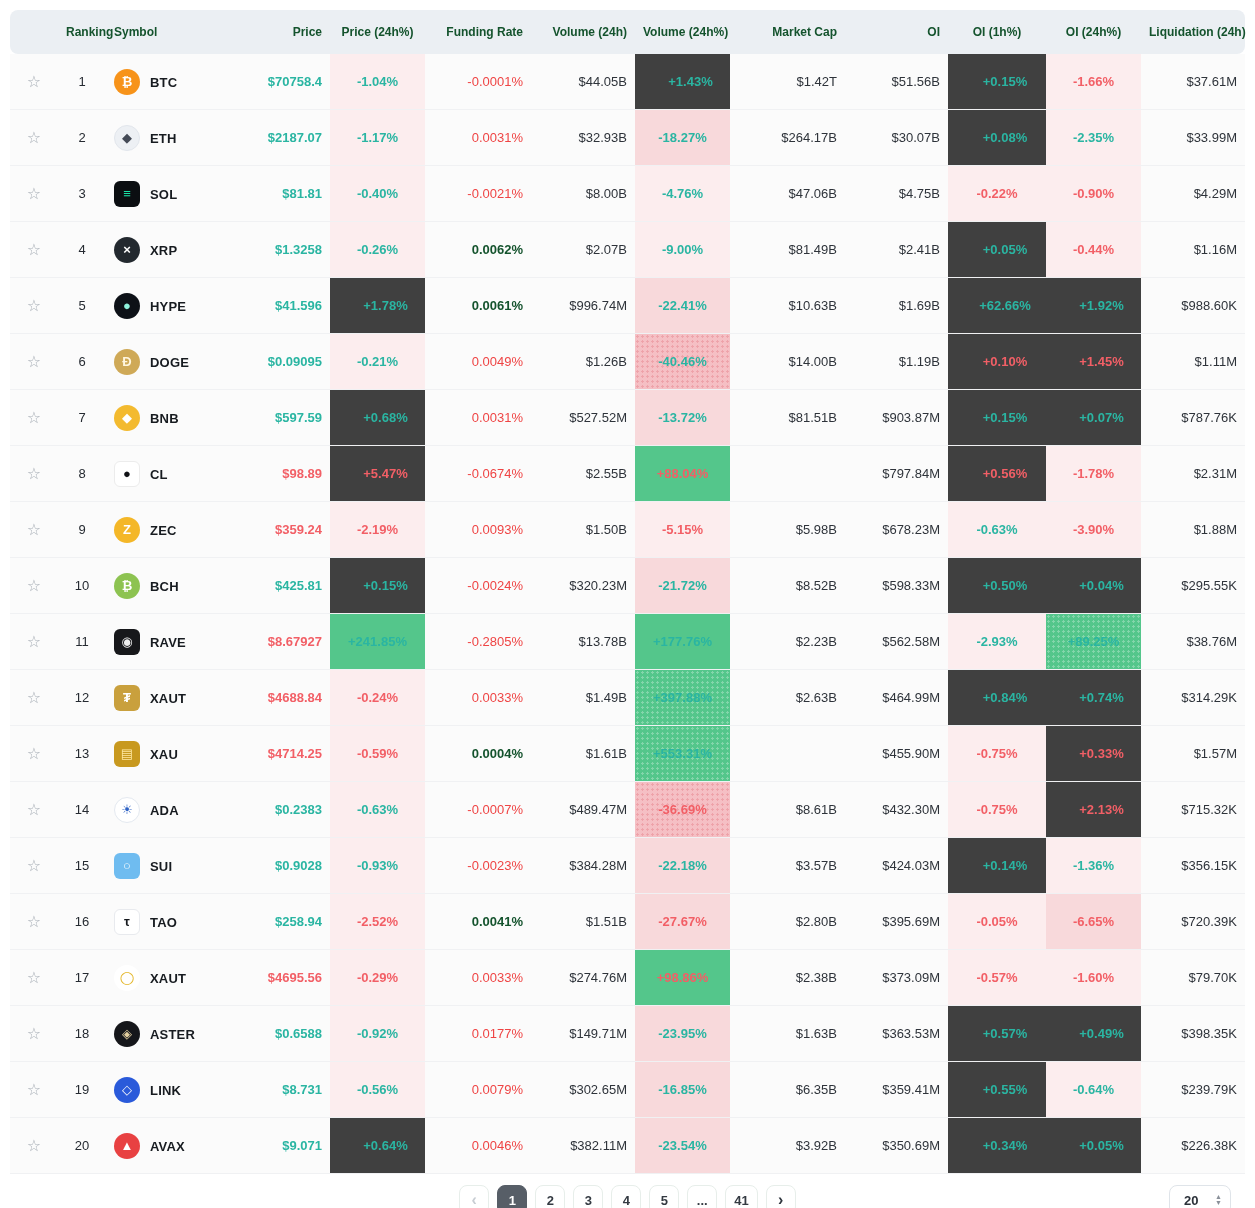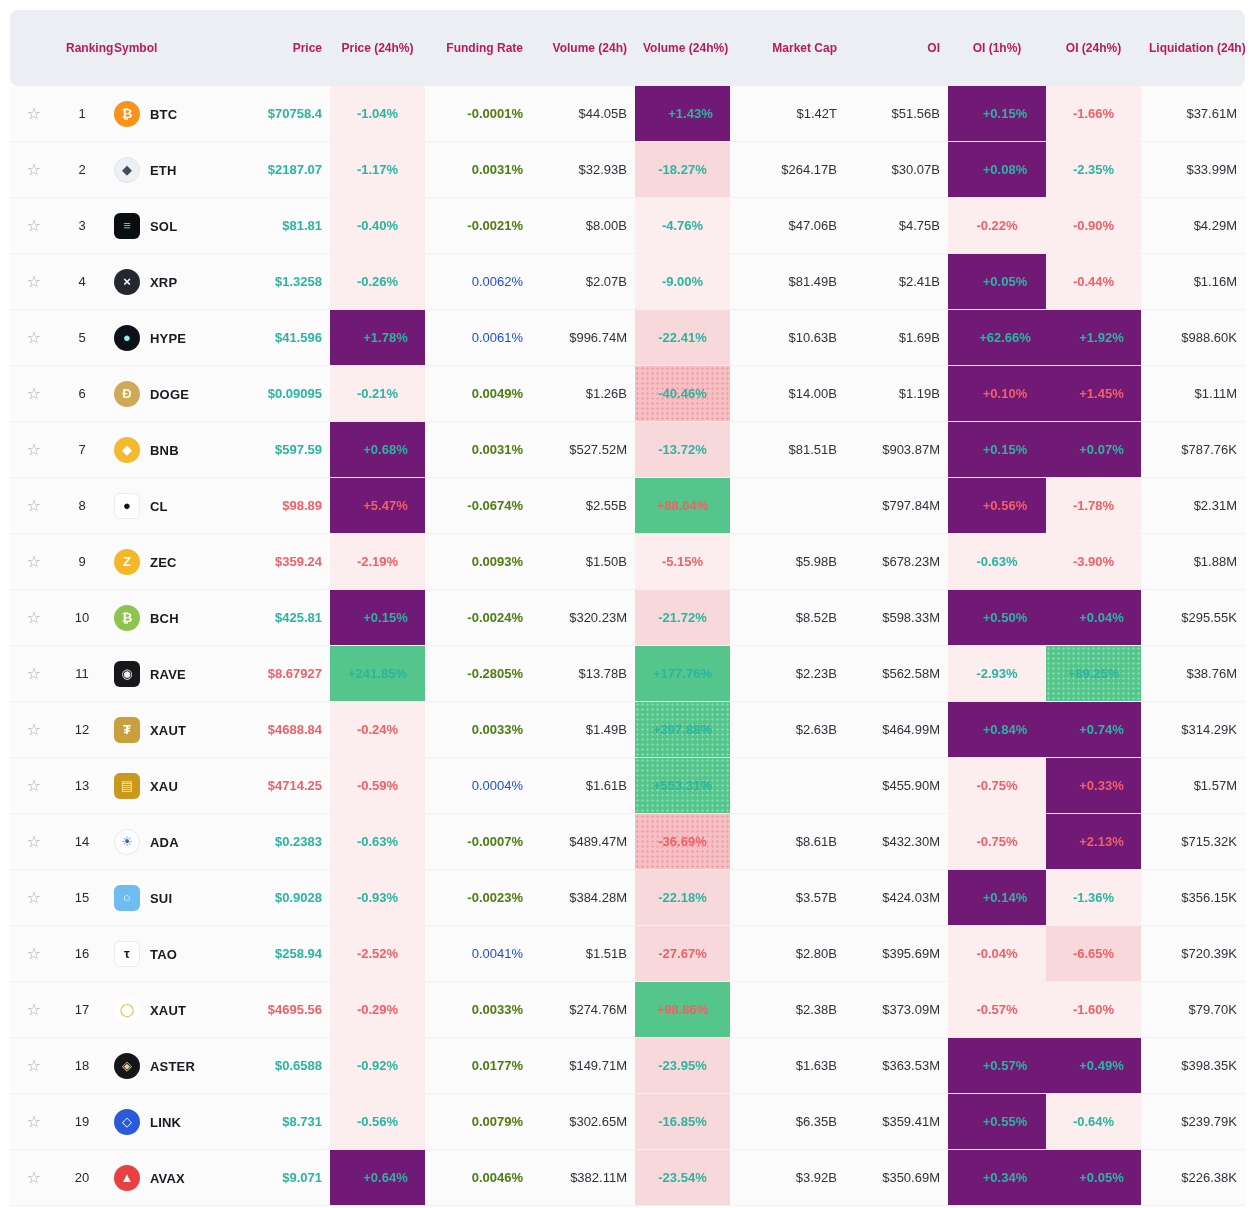--- a/index.html
+++ b/index.html
@@ -1,32 +1,32 @@
 <!DOCTYPE html>
 <html><head>
 <meta charset="utf-8">
 <style>
   html,body{margin:0;padding:0;width:1255px;height:1208px;background:#fff;overflow:hidden;
     font-family:"Liberation Sans","DejaVu Sans",sans-serif;-webkit-font-smoothing:antialiased;}
   .wrap{padding:10px 10px 0 10px;}
   table{border-collapse:separate;border-spacing:0;table-layout:fixed;width:1235px;}
-  thead th{background:#ebeff3;height:44px;font-size:12px;font-weight:700;color:#be185d;padding:16px 8px;white-space:nowrap;}
+  thead th{background:#ebeff3;height:44px;font-size:12px;font-weight:700;color:#14532d;padding:0 8px;white-space:nowrap;}
   thead th:first-child{border-radius:8px 0 0 8px;}
   thead th:last-child{border-radius:0 8px 8px 0;}
   tbody td{height:55px;border-bottom:1px solid #f0f1f3;font-size:13px;color:#30353c;padding:0 8px;
     background:#fbfbfb;white-space:nowrap;overflow:hidden;}
   .ta-r{text-align:right;}.ta-c{text-align:center;}.ta-l{text-align:left;}
   .num{font-weight:500;color:#2e333a;}
   .pricecol{font-weight:700;}
   .band{font-weight:700;}
   .u{color:#2ab5a2;}
   .d{color:#f25f66;}
-  .k{color:#4d7c0f;font-weight:700;}
-  .g{color:#1d4ed8;font-weight:400;}
-  .bg-g1{background:#701a75;padding-left:24px;}
+  .k{color:#ef4444;font-weight:400;}
+  .g{color:#14532d;font-weight:700;}
+  .bg-g1{background:#404040;padding-left:24px;}
   .bg-g3{background:#54c68b;}
   .bg-g3d{background:#54c68b;background-image:radial-gradient(rgba(255,255,255,0.28) 1px,transparent 1.3px);background-size:5px 5px;margin-left:37px;}
   .bg-r1{background:#fcedee;}
   .bg-r2{background:#f8d9db;}
   .bg-r3{background:#f5bfc4;background-image:radial-gradient(rgba(222,98,109,0.30) 1px,transparent 1.3px);background-size:5px 5px;margin-left:40px;}
   .star{color:#aab0b8;font-size:16px;cursor:pointer;display:inline-block;line-height:1;}
   .coin{display:inline-flex;width:26px;height:26px;border-radius:50%;align-items:center;justify-content:center;
     font-size:13px;font-weight:700;margin-right:10px;vertical-align:middle;box-sizing:border-box;line-height:1;}
   .coin.sq{border-radius:6px;}
   .sym{font-weight:700;font-size:13px;color:#171b20;vertical-align:middle;letter-spacing:.2px;}
@@ -326,21 +326,21 @@
     <td class="ta-c"><span class="star">☆</span></td>
     <td class="ta-c rank">16</td>
     <td class="ta-l"><span class="coin sq" style="background: rgb(255, 255, 255); color: rgb(21, 24, 29); border: 1px solid rgb(232, 234, 238);">τ</span><span class="sym">TAO</span></td>
     <td class="ta-r pricecol u">$258.94</td>
     <td class="ta-c band d bg-r1">-2.52%</td>
     <td class="ta-r g">0.0041%</td>
     <td class="ta-r num">$1.51B</td>
     <td class="ta-c band d bg-r2">-27.67%</td>
     <td class="ta-r num">$2.80B</td>
     <td class="ta-r num">$395.69M</td>
-    <td class="ta-c band d bg-r1">-0.04%</td>
+    <td class="ta-c band d bg-r1">-0.05%</td>
     <td class="ta-c band d bg-r2">-6.65%</td>
     <td class="ta-r num">$720.39K</td>
   </tr>
 
   <tr>
     <td class="ta-c"><span class="star">☆</span></td>
     <td class="ta-c rank">17</td>
     <td class="ta-l"><span class="coin" style="background: rgb(255, 255, 255); color: rgb(228, 184, 45);">◯</span><span class="sym">XAUT</span></td>
     <td class="ta-r pricecol d">$4695.56</td>
     <td class="ta-c band d bg-r1">-0.29%</td>

